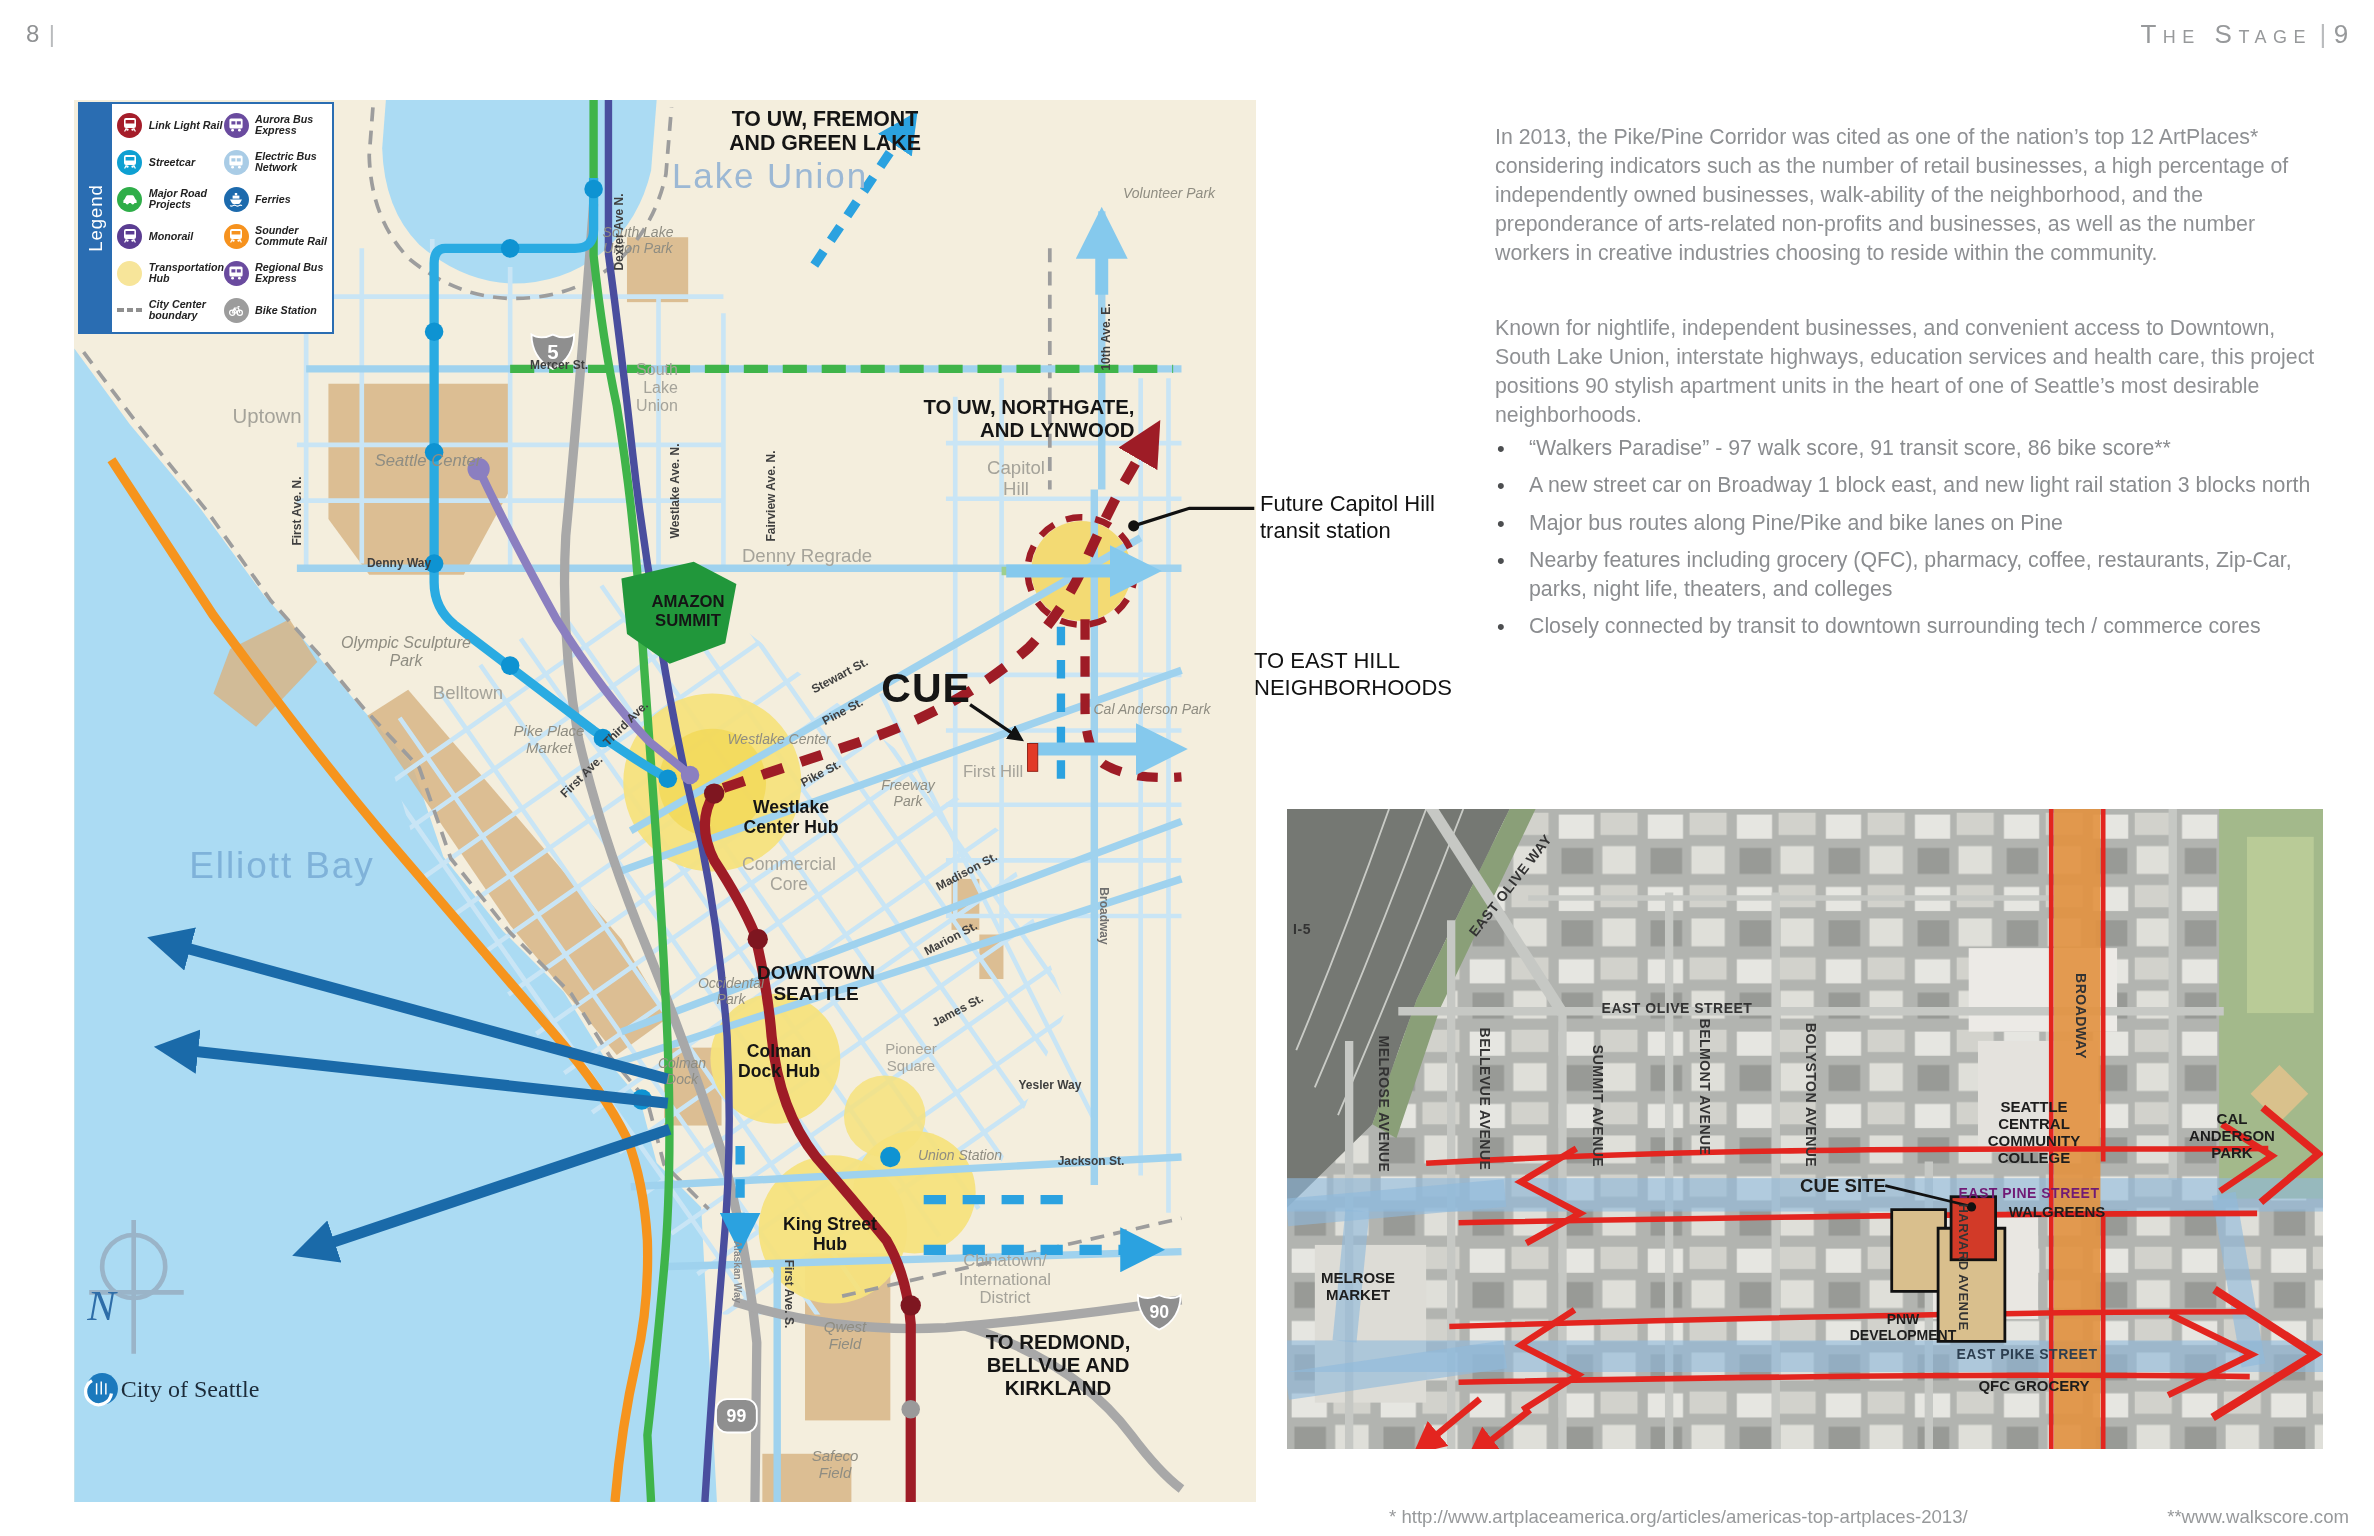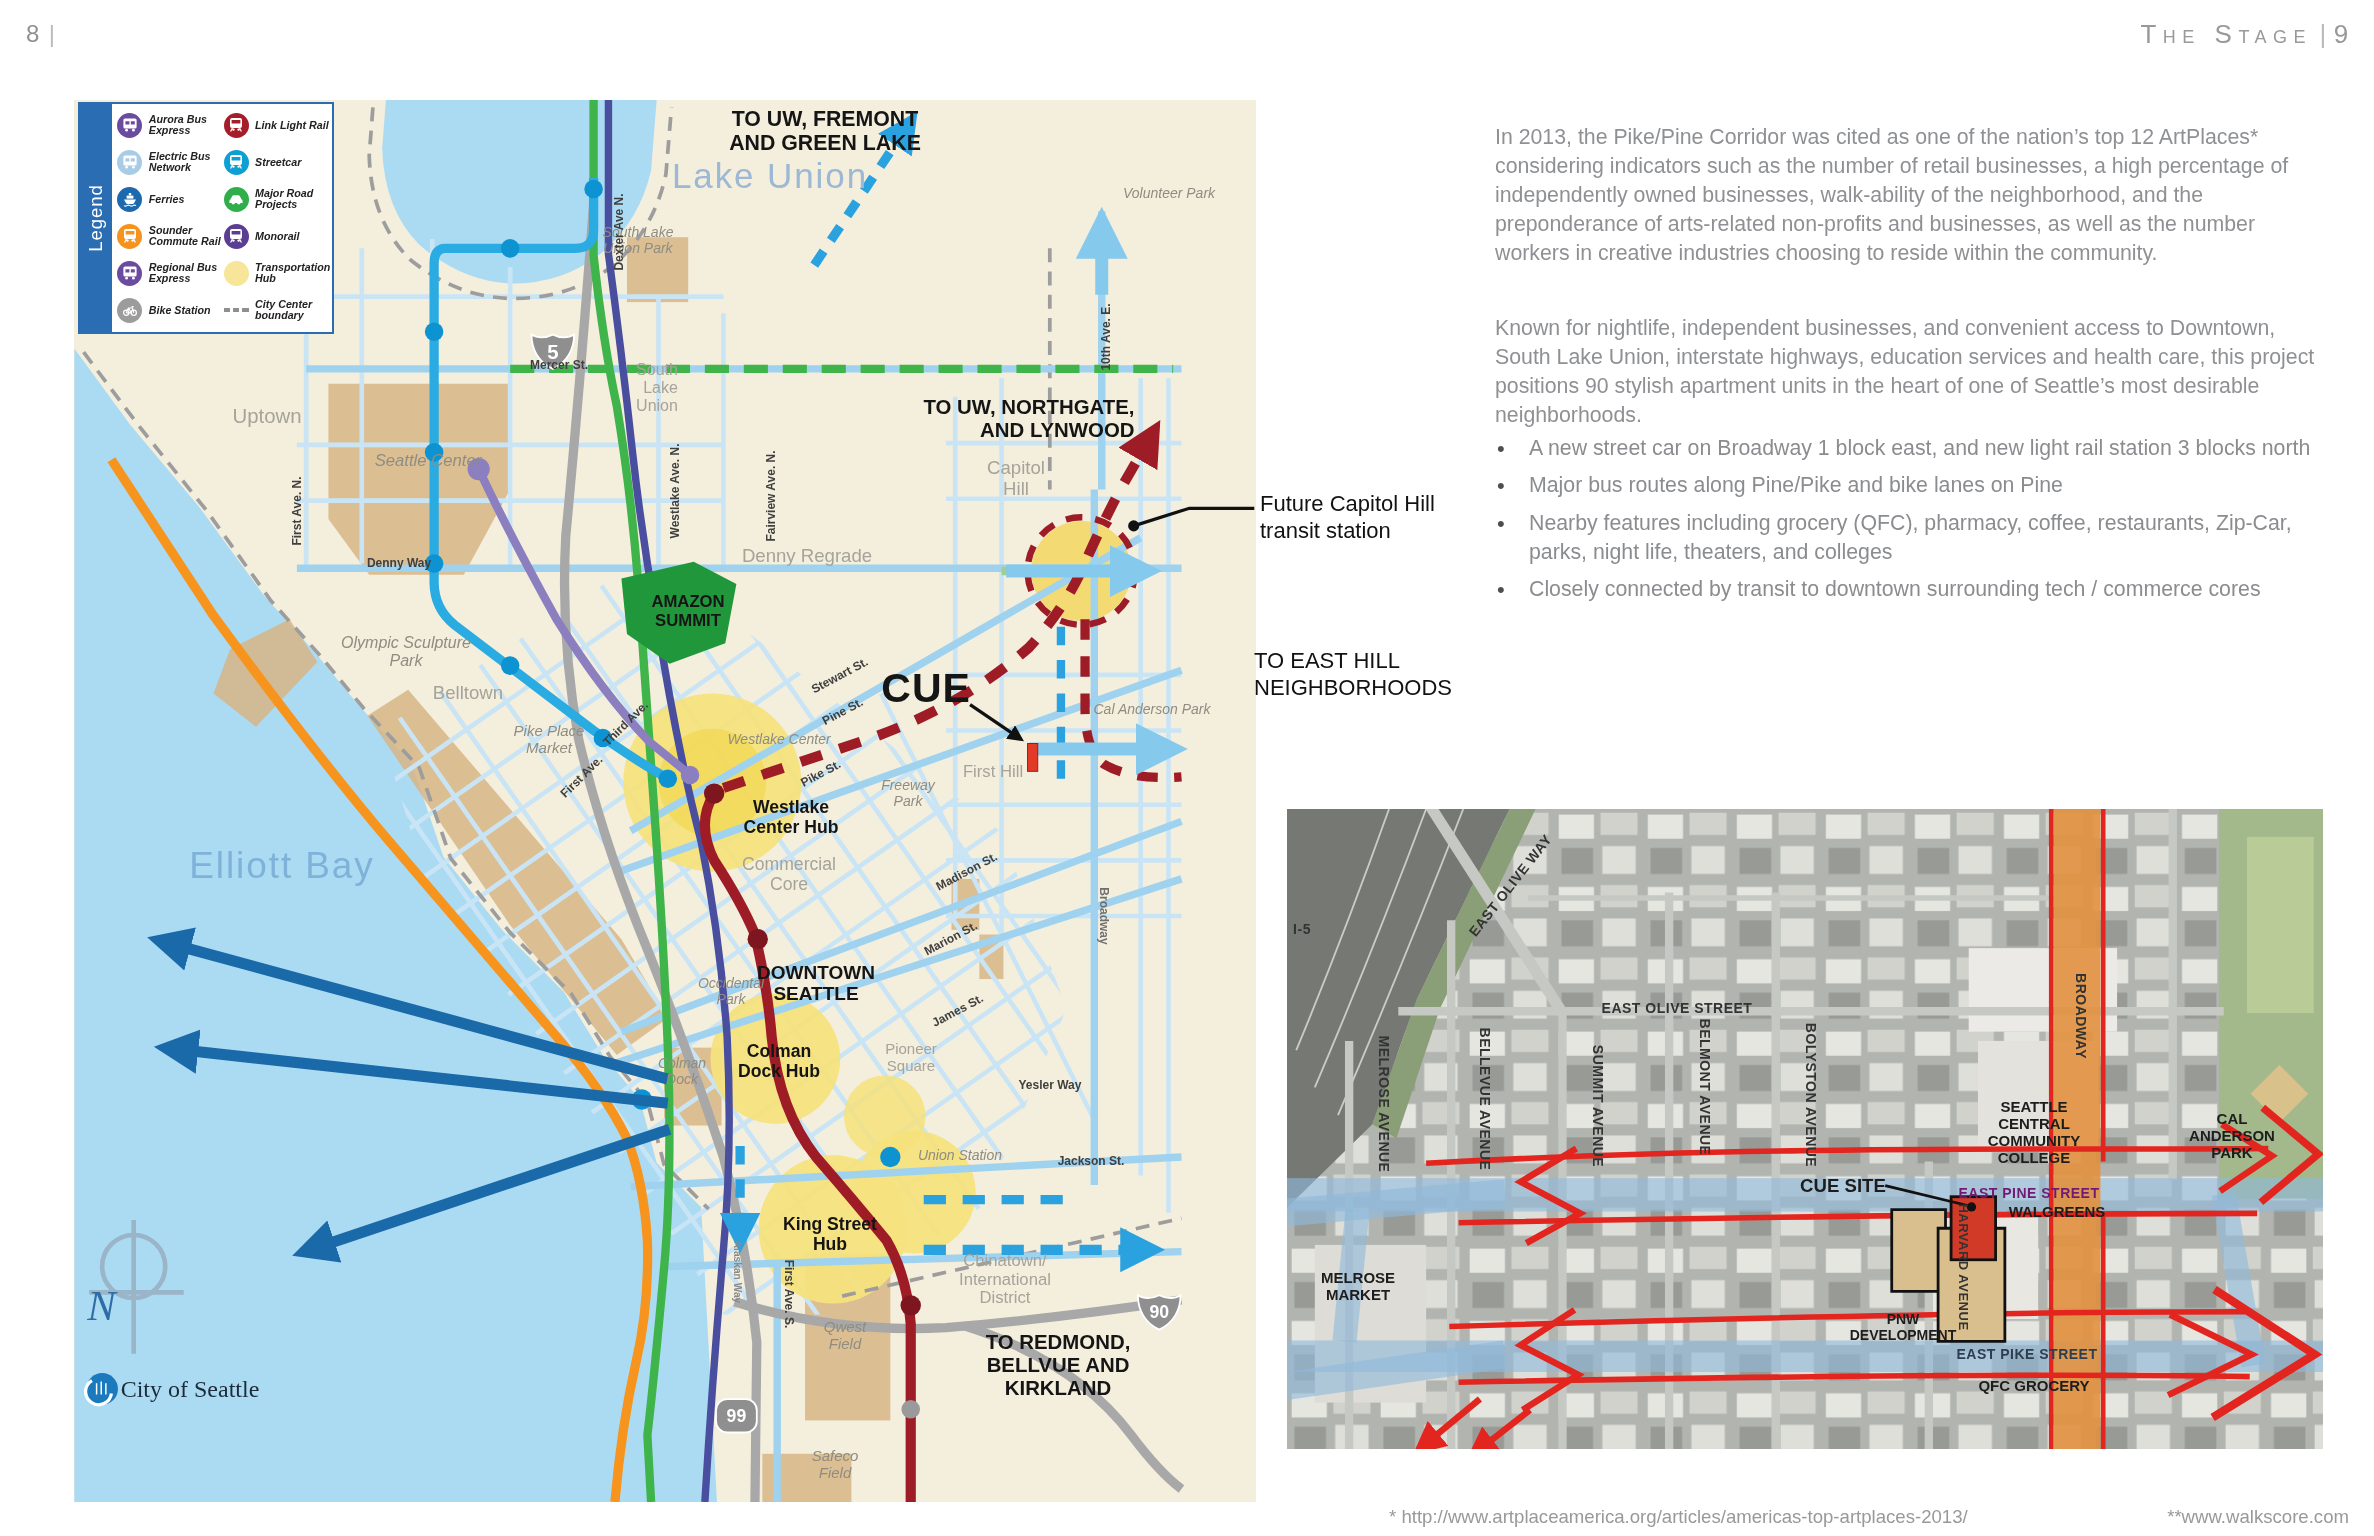--- a/index.html
+++ b/index.html
@@ -413,70 +413,20 @@
       </div>
     <div class="ml cityTxt left" style="left:116px;top:1289px">City of Seattle</div>
 
     <div class="legend">
       <div class="legend-tab">
           <span>Legend</span>
         </div>
       <div class="legend-cols">
         <div class="lcol">
           <div class="lrow">
-              <span class="licon" style="background: rgb(106, 75, 159);">
-                <svg viewBox="0 0 17 17" width="16" height="16">
-                  <use href="#i-bus"></use>
-                </svg>
-              </span>
-              <span class="llabel">Aurora Bus Express</span>
-            </div>
-          <div class="lrow">
-              <span class="licon" style="background: rgb(169, 204, 230);">
-                <svg viewBox="0 0 17 17" width="16" height="16">
-                  <use href="#i-bus"></use>
-                </svg>
-              </span>
-              <span class="llabel">Electric Bus Network</span>
-            </div>
-          <div class="lrow">
-              <span class="licon" style="background: rgb(28, 106, 173);">
-                <svg viewBox="0 0 17 17" width="16" height="16">
-                  <use href="#i-ferry"></use>
-                </svg>
-              </span>
-              <span class="llabel">Ferries</span>
-            </div>
-          <div class="lrow">
-              <span class="licon" style="background: rgb(246, 146, 30);">
-                <svg viewBox="0 0 17 17" width="16" height="16">
-                  <use href="#i-train"></use>
-                </svg>
-              </span>
-              <span class="llabel">Sounder Commute Rail</span>
-            </div>
-          <div class="lrow">
-              <span class="licon" style="background: rgb(106, 75, 159);">
-                <svg viewBox="0 0 17 17" width="16" height="16">
-                  <use href="#i-bus"></use>
-                </svg>
-              </span>
-              <span class="llabel">Regional Bus Express</span>
-            </div>
-          <div class="lrow">
-              <span class="licon" style="background: rgb(156, 156, 156);">
-                <svg viewBox="0 0 17 17" width="16" height="16">
-                  <use href="#i-bike"></use>
-                </svg>
-              </span>
-              <span class="llabel">Bike Station</span>
-            </div>
-        </div>
-        <div class="lcol">
-          <div class="lrow">
               <span class="licon" style="background: rgb(165, 29, 42);">
                 <svg viewBox="0 0 17 17" width="16" height="16">
                   <use href="#i-train"></use>
                 </svg>
               </span>
               <span class="llabel">Link Light Rail</span>
             </div>
           <div class="lrow">
               <span class="licon" style="background: rgb(14, 160, 210);">
                 <svg viewBox="0 0 17 17" width="16" height="16">
@@ -505,20 +455,70 @@
               <span class="licon" style="background: rgb(247, 229, 154);"></span>
               <span class="llabel">Transportation Hub</span>
             </div>
           <div class="lrow">
               <span class="ldashes">
                 <i></i>
                 <i></i>
                 <i></i>
               </span>
               <span class="llabel">City Center boundary</span>
+            </div>
+        </div>
+        <div class="lcol">
+          <div class="lrow">
+              <span class="licon" style="background: rgb(106, 75, 159);">
+                <svg viewBox="0 0 17 17" width="16" height="16">
+                  <use href="#i-bus"></use>
+                </svg>
+              </span>
+              <span class="llabel">Aurora Bus Express</span>
+            </div>
+          <div class="lrow">
+              <span class="licon" style="background: rgb(169, 204, 230);">
+                <svg viewBox="0 0 17 17" width="16" height="16">
+                  <use href="#i-bus"></use>
+                </svg>
+              </span>
+              <span class="llabel">Electric Bus Network</span>
+            </div>
+          <div class="lrow">
+              <span class="licon" style="background: rgb(28, 106, 173);">
+                <svg viewBox="0 0 17 17" width="16" height="16">
+                  <use href="#i-ferry"></use>
+                </svg>
+              </span>
+              <span class="llabel">Ferries</span>
+            </div>
+          <div class="lrow">
+              <span class="licon" style="background: rgb(246, 146, 30);">
+                <svg viewBox="0 0 17 17" width="16" height="16">
+                  <use href="#i-train"></use>
+                </svg>
+              </span>
+              <span class="llabel">Sounder Commute Rail</span>
+            </div>
+          <div class="lrow">
+              <span class="licon" style="background: rgb(106, 75, 159);">
+                <svg viewBox="0 0 17 17" width="16" height="16">
+                  <use href="#i-bus"></use>
+                </svg>
+              </span>
+              <span class="llabel">Regional Bus Express</span>
+            </div>
+          <div class="lrow">
+              <span class="licon" style="background: rgb(156, 156, 156);">
+                <svg viewBox="0 0 17 17" width="16" height="16">
+                  <use href="#i-bike"></use>
+                </svg>
+              </span>
+              <span class="llabel">Bike Station</span>
             </div>
         </div>
       </div>
     </div>
   </div>
 
   <svg class="overlay" width="2375" height="1536" viewBox="0 0 2560 1656">
     <path d="M1222,567 L1282,548 H1352" stroke="#111" stroke-width="3.5" fill="none"></path>
     <circle cx="1222" cy="567" r="6" fill="#111"></circle>
   </svg>
@@ -528,20 +528,21 @@
       <div>transit station</div>
   </div>
   <div class="callout co-east">
     <div>TO EAST HILL</div>
       <div>NEIGHBORHOODS</div>
   </div>
 
   <p class="copy p1">In 2013, the Pike/Pine Corridor was cited as one of the nation’s top 12 ArtPlaces* considering indicators such as the number of retail businesses, a high percentage of independently owned businesses, walk-ability of the neighborhood, and the preponderance of arts-related non-profits and businesses, as well as the number workers in creative industries choosing to reside within the community.</p>
   <p class="copy p2">Known for nightlife, independent businesses, and convenient access to Downtown, South Lake Union, interstate highways, education services and health care, this project positions 90 stylish apartment units in the heart of one of Seattle’s most desirable neighborhoods.</p>
   <ul class="bullets">
+    <li>“Walkers Paradise” - 97 walk score, 91 transit score, 86 bike score**</li>
     <li>A new street car on Broadway 1 block east, and new light rail station 3 blocks north</li>
     <li>Major bus routes along Pine/Pike and bike lanes on Pine</li>
     <li>Nearby features including grocery (QFC), pharmacy, coffee, restaurants, Zip-Car, parks, night life, theaters, and colleges</li>
     <li>Closely connected by transit to downtown surrounding tech / commerce cores</li>
   </ul>
 
   <div class="aerial">
     <svg width="1036" height="640" viewBox="0 0 1117 690">
       <defs>
         <pattern id="blk" width="96" height="78" patternUnits="userSpaceOnUse">

